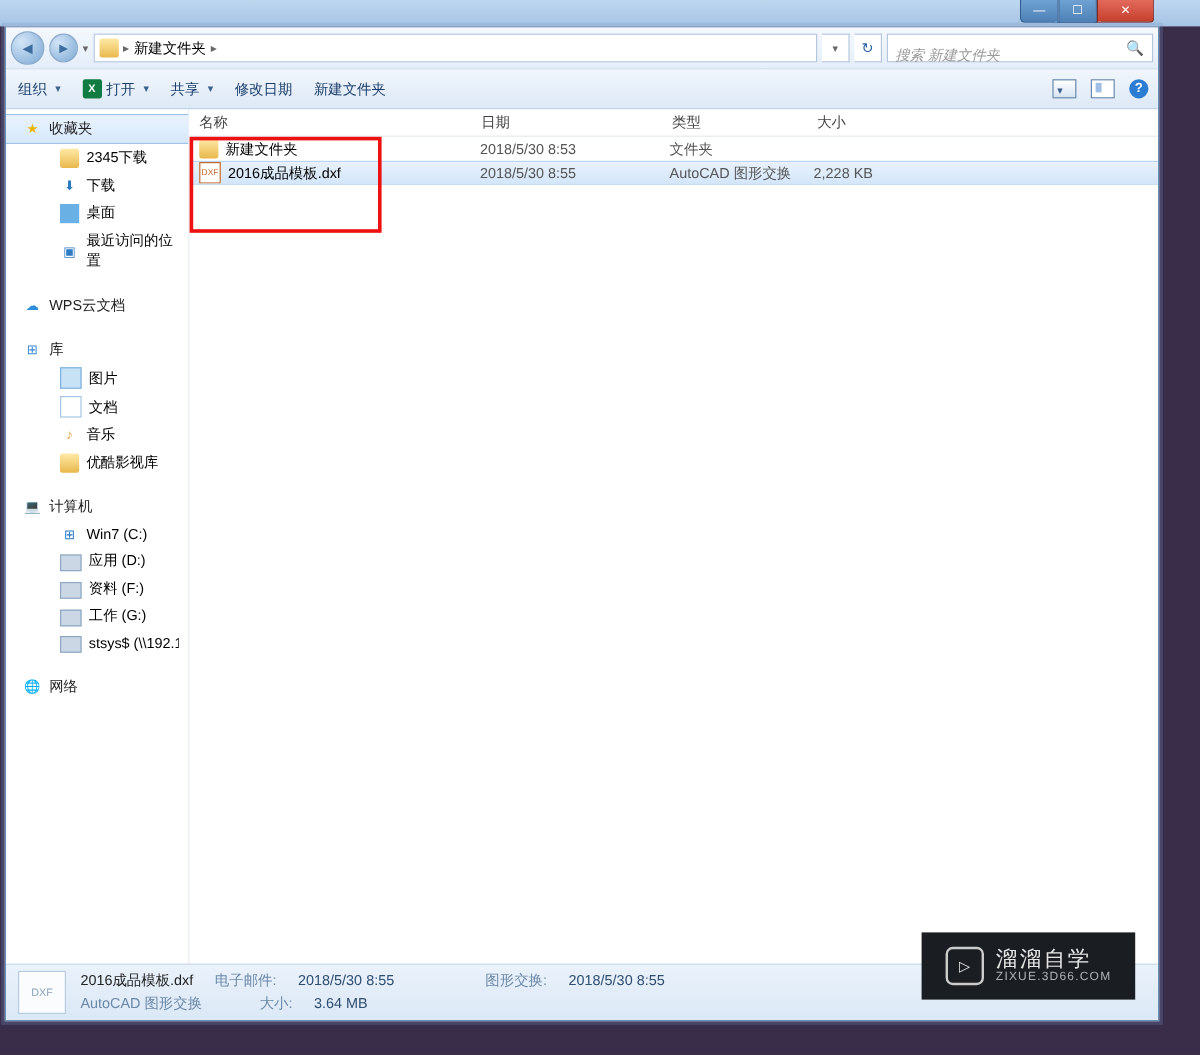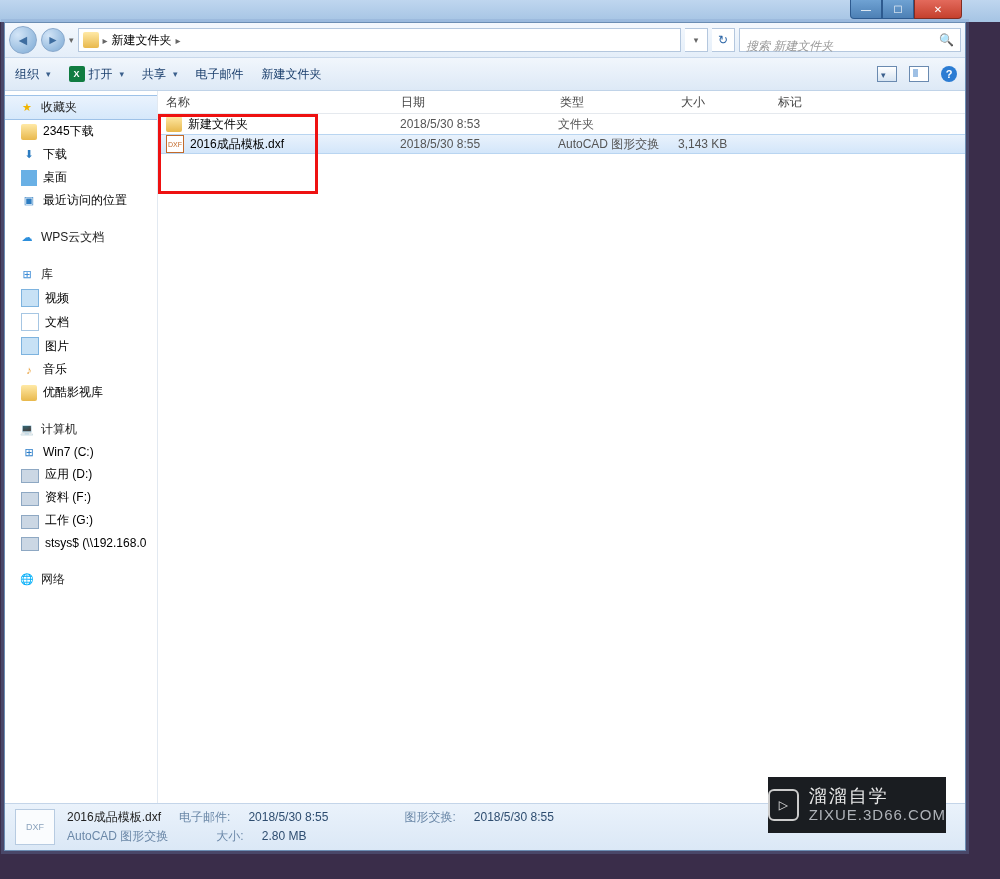--- a/index.html
+++ b/index.html
@@ -174,21 +174,21 @@
     color:#222;
   }
   .sb-header .tri { font-size:9px;color:#888;transform:translateY(-1px);}
   .sb-header.selected {
     background: linear-gradient(#eaf3fd,#d6e8fb);
     border:1px solid #9ec2e8;
     border-left:none;border-right:none;
   }
   .sb-item {
     display:flex;align-items:center;gap:6px;
-    padding: 3px 8px 3px 16px;
+    padding: 3px 8px 3px 45px;
   }
   .ico {
     width:16px;height:16px;flex:0 0 16px;
     display:flex;align-items:center;justify-content:center;
     font-size:11px;
   }
   .ico-fav{color:#f0b400;}
   .ico-folder{background:linear-gradient(#ffe9a6,#e8b84c);border-radius:2px;}
   .ico-dl{color:#2d7cc1;}
   .ico-desktop{background:#69b0e5;}
@@ -287,21 +287,21 @@
     background:#1a1d21;
     display:flex;align-items:center;justify-content:center;
     gap:10px;color:#e6e6e6;
   }
   .wm-play{
     width:28px;height:28px;border:2px solid #ccc;border-radius:6px;
     display:flex;align-items:center;justify-content:center;
   }
   .wm-text{display:flex;flex-direction:column;line-height:1.1;}
   .wm-text .big{font-size:18px;letter-spacing:2px;}
-  .wm-text .small{font-size:15px;letter-spacing:1px;color:#aeb2b8;}
+  .wm-text .small{font-size:10px;letter-spacing:1px;color:#aeb2b8;}
 </style>
 </head>
 <body>
 
 <div class="outer-frame">
   <div class="taskbar-shadow"></div>
   <div class="window-controls">
     <div class="win-btn min">—</div>
     <div class="win-btn">☐</div>
     <div class="win-btn close">✕</div>
@@ -333,21 +333,21 @@
           <span>组织</span>
         </div>
       <div class="tb-item tb-drop">
         <span class="tb-excel-icon">X</span>
         <span>打开</span>
       </div>
       <div class="tb-item tb-drop">
           <span>共享</span>
         </div>
       <div class="tb-item">
-          <span>电子邮件</span>
+          <span>修改日期</span>
         </div>
       <div class="tb-item">
           <span>新建文件夹</span>
         </div>
       <div class="toolbar-right">
         <div class="view-icon tb-drop"></div>
         <div class="preview-icon"></div>
         <div class="help-icon">?</div>
       </div>
     </div>
@@ -386,30 +386,26 @@
           </div>
         </div>
 
         <div class="sb-group">
           <div class="sb-header">
             <span class="tri"></span>
             <span class="ico ico-lib">⊞</span>
             <span>库</span>
           </div>
           <div class="sb-item">
-            <span class="ico ico-video"></span>
-            <span>视频</span>
+            <span class="ico ico-pic"></span>
+            <span>图片</span>
           </div>
           <div class="sb-item">
             <span class="ico ico-doc"></span>
             <span>文档</span>
-          </div>
-          <div class="sb-item">
-            <span class="ico ico-pic"></span>
-            <span>图片</span>
           </div>
           <div class="sb-item">
             <span class="ico ico-music">♪</span>
             <span>音乐</span>
           </div>
           <div class="sb-item">
             <span class="ico ico-youku"></span>
             <span>优酷影视库</span>
           </div>
         </div>
@@ -450,40 +446,39 @@
           </div>
         </div>
       </div>
 
       <div class="content">
         <div class="col-header">
           <div class="col-name">名称</div>
           <div class="col-date">日期</div>
           <div class="col-type">类型</div>
           <div class="col-size">大小</div>
-          <div class="col-tag">标记</div>
         </div>
         <div class="file-list">
           <div class="row">
             <div class="c-name">
               <span class="ico ico-folder"></span>
               <span>新建文件夹</span>
             </div>
             <div class="c-date">2018/5/30 8:53</div>
             <div class="c-type">文件夹</div>
             <div class="c-size"></div>
           </div>
           <div class="row selected">
             <div class="c-name">
               <span class="ico ico-dxf">DXF</span>
               <span>2016成品模板.dxf</span>
             </div>
             <div class="c-date">2018/5/30 8:55</div>
             <div class="c-type">AutoCAD 图形交换</div>
-            <div class="c-size">3,143 KB</div>
+            <div class="c-size">2,228 KB</div>
           </div>
           <div class="red-box"></div>
         </div>
       </div>
     </div>
 
     <div class="status-bar">
       <div class="status-thumb">DXF</div>
       <div class="status-main">
         <div class="status-line">
@@ -491,21 +486,21 @@
           <span class="status-label">电子邮件:</span>
           <span class="status-val">2018/5/30 8:55</span>
           <span style="width:40px;"></span>
           <span class="status-label">图形交换:</span>
           <span class="status-val">2018/5/30 8:55</span>
         </div>
         <div class="status-line">
           <span class="status-label">AutoCAD 图形交换</span>
           <span style="width:12px;"></span>
           <span class="status-label">大小:</span>
-          <span class="status-val">2.80 MB</span>
+          <span class="status-val">3.64 MB</span>
         </div>
       </div>
     </div>
 
   </div>
 
   <div class="watermark">
     <div class="wm-play">▷</div>
     <div class="wm-text">
       <span class="big">溜溜自学</span>

